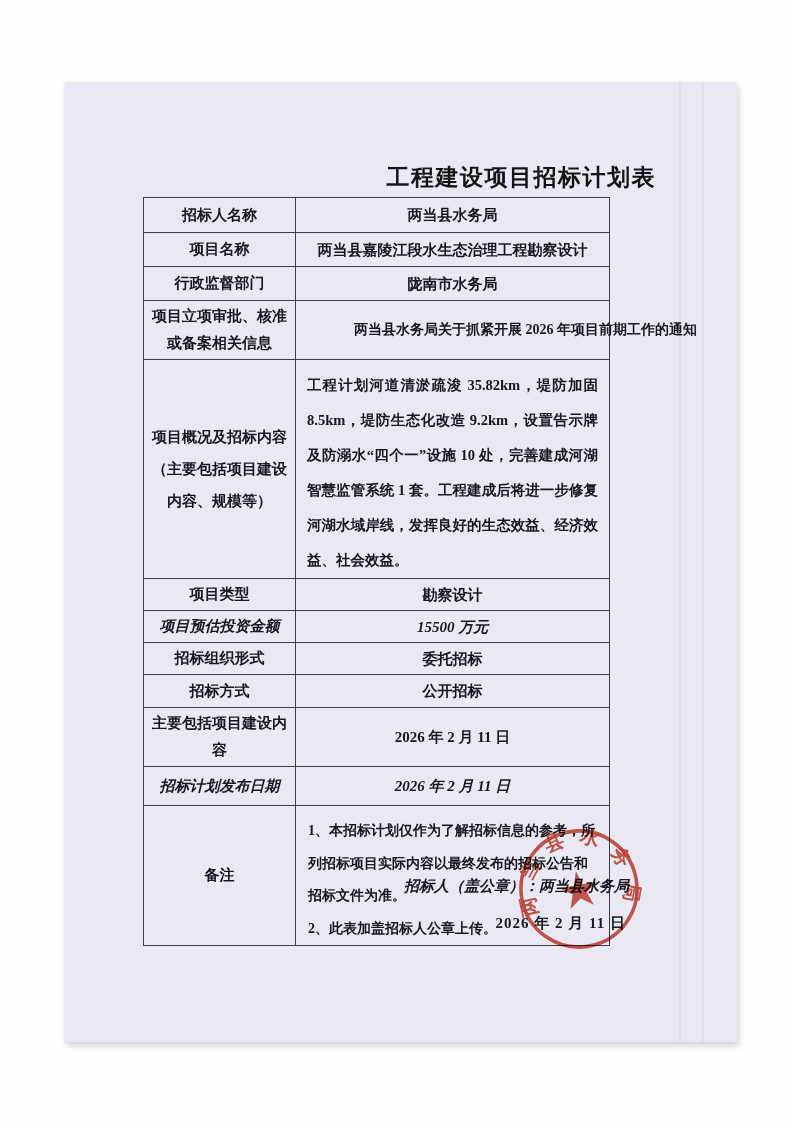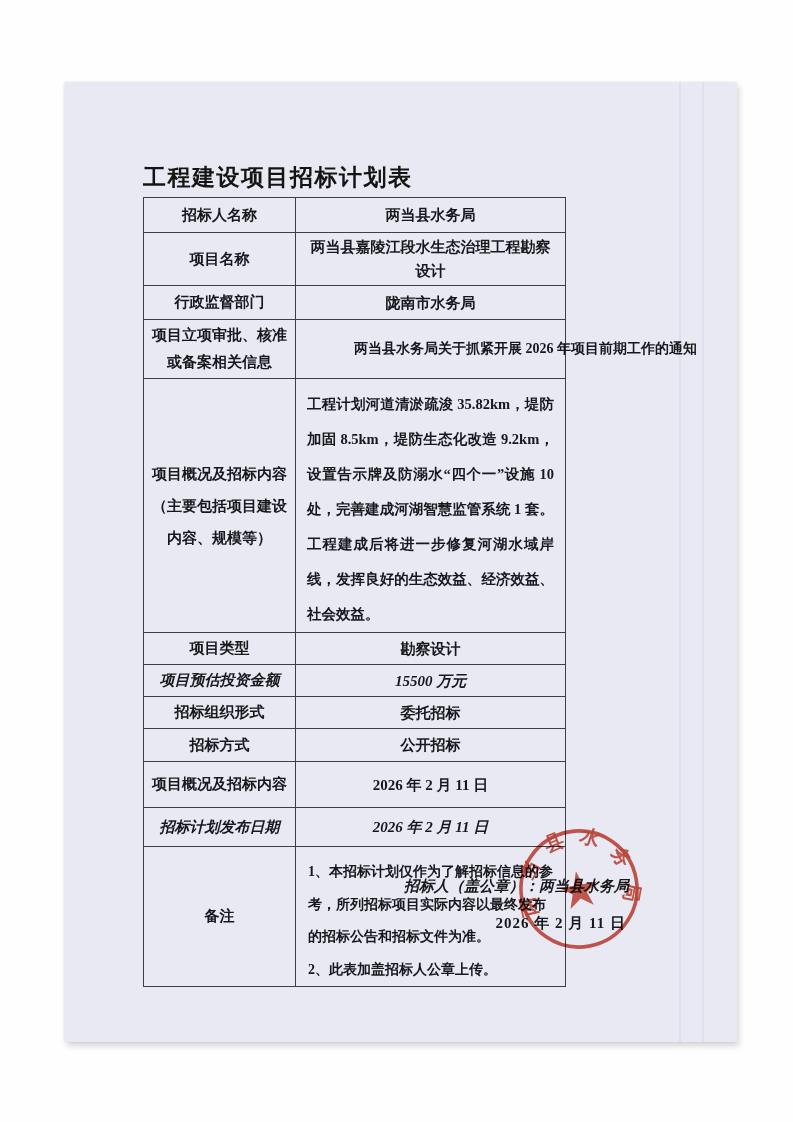--- a/index.html
+++ b/index.html
@@ -15,25 +15,25 @@
     box-shadow:2px 4px 6px rgba(110,110,125,.28), -1px 0 2px rgba(140,140,155,.15);
   }
   .crease{
     position:absolute;top:0;bottom:0;width:2px;
     background:linear-gradient(to right, rgba(150,150,180,.12), rgba(190,190,215,.28), rgba(150,150,180,.10));
   }
   .crease.c1{left:614px;}
   .crease.c2{left:637px;}
   .doc-title{
     position:absolute;left:78px;top:80px;width:513px;
-    text-align:left;font-size:23px;font-weight:bold;color:#141414;
+    text-align:right;font-size:23px;font-weight:bold;color:#141414;
     letter-spacing:1.5px;white-space:nowrap;
   }
   .tbl{
-    position:absolute;left:78px;top:115px;width:423px;
+    position:absolute;left:78px;top:115px;width:467px;
     border:1px solid #3e3e44;box-sizing:border-box;
     display:flex;flex-direction:column;color:#17171c;
   }
   .tr{display:flex;box-sizing:border-box;border-top:1px solid #3e3e44;align-items:stretch;}
   .tr:first-child{border-top:none;}
   .th{
     flex:0 0 152px;width:152px;border-right:1px solid #3e3e44;box-sizing:border-box;
     display:flex;align-items:center;justify-content:center;text-align:center;
     font-size:15px;font-weight:bold;padding:2px 6px;line-height:27px;
   }
@@ -106,21 +106,21 @@
     </div>
     <div class="tr" style="flex:0 0 32px;">
       <div class="th">招标组织形式</div>
       <div class="td">委托招标</div>
     </div>
     <div class="tr" style="flex:0 0 33px;">
       <div class="th">招标方式</div>
       <div class="td">公开招标</div>
     </div>
     <div class="tr" style="flex:0 0 46px;">
-      <div class="th">项目概况及招标内容</div>
+      <div class="th">主要包括项目建设内容</div>
       <div class="td">2026 年 2 月 11 日</div>
     </div>
     <div class="tr" style="flex:0 0 39px;font-style:italic;">
       <div class="th">招标计划发布日期</div>
       <div class="td">2026 年 2 月 11 日</div>
     </div>
     <div class="tr" style="flex:0 0 111px;">
       <div class="th">备注</div>
       <div class="td notes">
         <div>1、本招标计划仅作为了解招标信息的参考，所列招标项目实际内容以最终发布的招标公告和招标文件为准。</div>

